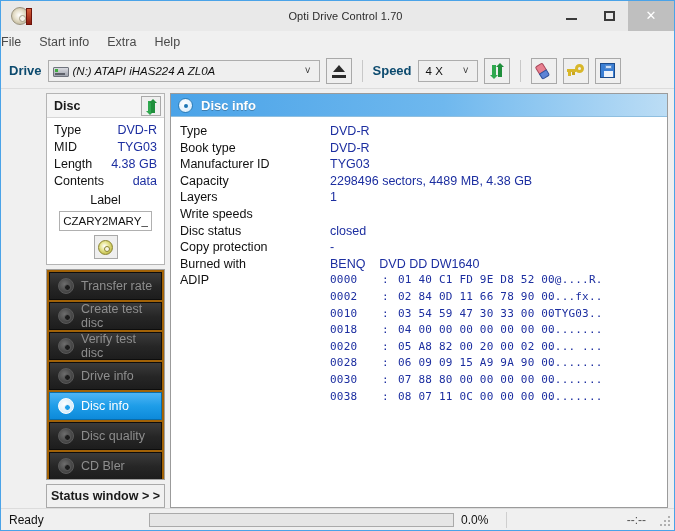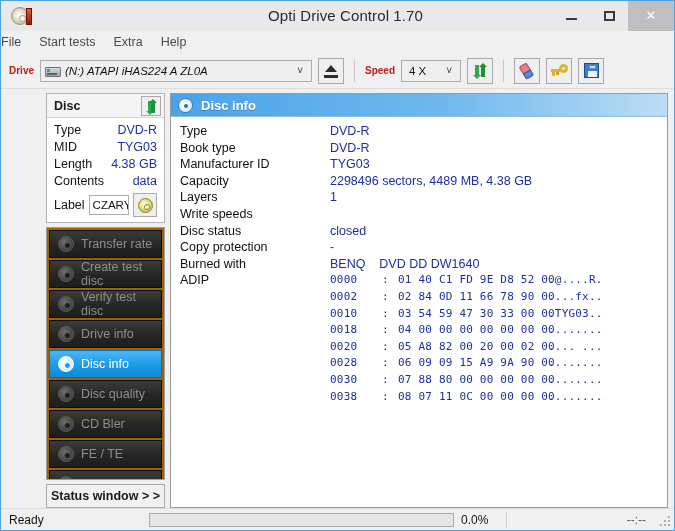--- a/index.html
+++ b/index.html
@@ -36,21 +36,21 @@
     width: 5px; height: 5px; border-radius: 50%;
     background: #f5f3ea; border: 1px solid #a79f8a;
   }
   .title-icon .bar {
     position: absolute; right: 3px; top: 3px; width: 6px; height: 17px;
     background: linear-gradient(#d8603c, #8e1d10);
     border: 1px solid #6d1309;
   }
   .title-text {
     position: absolute; left: 16px; right: 0; text-align: center;
-    font-size: 15px; color: #2b2b2b; letter-spacing: .1px;
+    font-size: 11px; color: #2b2b2b; letter-spacing: .1px;
   }
   .winbtns { margin-left: auto; display: flex; height: 30px; }
   .winbtn {
     width: 38px; height: 30px; display: flex; align-items: center; justify-content: center;
     color: #3a3a3a; font-size: 12px;
   }
   .winbtn.close { width: 46px; background: #bfbfbf; color: #ffffff; font-size: 13px; }
   .glyph-min { display: block; width: 11px; height: 2px; background: #3a3a3a; margin-top: 6px; }
   .glyph-max { display: block; width: 11px; height: 10px; border: 2px solid #3a3a3a; }
   
@@ -63,21 +63,21 @@
   }
   .menubar span { cursor: default; }
   
   .toolbar {
     height: 36px; flex: 0 0 36px;
     display: flex; align-items: center;
     padding: 0 8px; gap: 6px;
     background: #f0f0f0;
     border-bottom: 1px solid #dcdcdc;
   }
-  .tb-label { font-size: 10px; font-weight: bold; color: #b91c1c; }
+  .tb-label { font-size: 13px; font-weight: bold; color: #0c4a6e; }
   .combo {
     height: 22px; background: #efefef; border: 1px solid #adadad;
     display: flex; align-items: center; font-size: 11.5px; color: #111;
     padding: 0 2px 0 4px; position: relative;
   }
   .combo .chev { margin-left: auto; padding: 0 6px; font-size: 10px; color: #333; }
   #drive-combo { width: 272px; font-style: italic; }
   #speed-combo { width: 60px; }
   #speed-combo .val { padding-left: 3px; }
   .drive-ico {
@@ -141,21 +141,21 @@
     height: 24px; display: flex; align-items: center; padding: 0 3px 0 7px;
     background: #f4f4f4; border-bottom: 1px solid #d6d6d6;
   }
   .disc-head .t { font-size: 12.5px; font-weight: bold; color: #1a1a1a; }
   .disc-head .btn { margin-left: auto; width: 20px; height: 20px; border: 1px solid #a9a9a9; background: #efefef; display: flex; align-items: center; justify-content: center; }
   .disc-head .btn .refresh { width: 13px; height: 13px; }
   .disc-rows { padding: 4px 7px 5px 7px; background: #ffffff; }
   .drow { display: flex; align-items: baseline; font-size: 12.5px; line-height: 17px; }
   .drow .k { color: #111; }
   .drow .v { margin-left: auto; color: #1c2ea0; }
-  .label-row { display: flex; align-items: center; margin-top: 3px; gap: 4px; }
+  .label-row { display: flex; align-items: center; margin-top: 3px; gap: 4px; flex-direction: column; }
   .label-row .k { font-size: 12.5px; color: #111; }
   .label-box {
     flex: 1 1 auto; height: 20px; border: 1px solid #b0b0b0; background: #fff;
     font-size: 11.5px; color: #111; display: flex; align-items: center; padding: 0 3px;
     overflow: hidden; white-space: nowrap;
   }
   .cd-btn { width: 24px; height: 24px; border: 1px solid #a9a9a9; background: #efefef; display: flex; align-items: center; justify-content: center; flex: 0 0 24px; }
   .cd-ico { width: 15px; height: 15px; border-radius: 50%;
     background: radial-gradient(circle at 42% 40%, #ffffff 0%, #e9e79a 35%, #cdc95c 65%, #a5a03a 100%);
     border: 1px solid #8a8430; position: relative; }
@@ -261,21 +261,21 @@
         </div>
       <div class="winbtn">
           <i class="glyph-max"></i>
         </div>
       <div class="winbtn close">✕</div>
     </div>
   </div>
 
   <div class="menubar">
     <span>File</span>
-    <span>Start tests</span>
+    <span>Start info</span>
     <span>Extra</span>
     <span>Help</span>
   </div>
 
   <div class="toolbar">
     <span class="tb-label">Drive</span>
     <div class="combo" id="drive-combo">
       <span class="drive-ico">
         <span class="body"></span>
           <span class="slot"></span>

